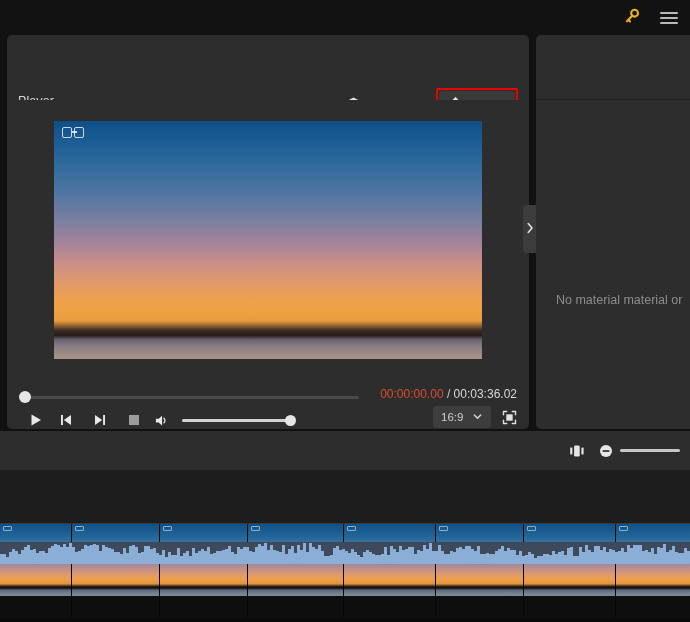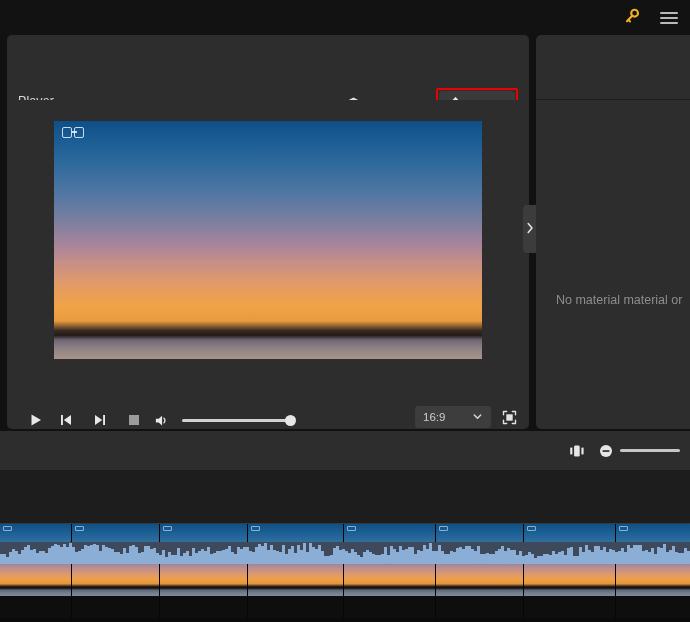--- a/index.html
+++ b/index.html
@@ -118,21 +118,21 @@
     position:absolute; right:-4px; top:-4px;
     width:11px; height:11px; border-radius:50%;
     background:#e6e6e6; cursor:pointer;
   }
   .right-ctl{
     position:absolute; right:0; top:-4px;
     display:flex; align-items:center; gap:11px;
   }
   .ratio{
     display:flex; align-items:center; justify-content:space-between;
-    width:76px; height:22px; padding:0 8px;
+    width:58px; height:22px; padding:0 8px;
     background:#3d3d3d; border-radius:3px;
     font-size:11.5px; color:#cfcfcf; cursor:pointer;
   }
 
   
   .right-panel{
     position:absolute; left:536px; top:35px; width:160px; height:394px;
     background:#2d2d2d; border-radius:5px;
   }
   .rp-head{ height:65px; border-bottom:1px solid #1e1e1e; }
@@ -265,20 +265,30 @@
         <div class="video-mark">
           <i></i>
             <i></i>
             <b></b>
         </div>
       </div>
     </div>
 
     <div class="controls">
 
+      <div class="scrub-row">
+        <div class="scrub-track">
+          <div class="scrub-knob"></div>
+        </div>
+        <div class="timecode">
+          <span class="tc-cur">00:00:00.00</span>
+          <span class="tc-sep">/</span>
+          <span class="tc-tot">00:03:36.02</span>
+        </div>
+      </div>
 
       <div class="btn-row">
 
         <span class="ctl" style="width:26px">
           <svg width="14" height="14" viewBox="0 0 14 14">
               <path d="M2.5 1.5 L12 7 L2.5 12.5 Z" fill="#e8e8e8"></path>
             </svg>
         </span>
 
         <span class="ctl" style="width:34px">

